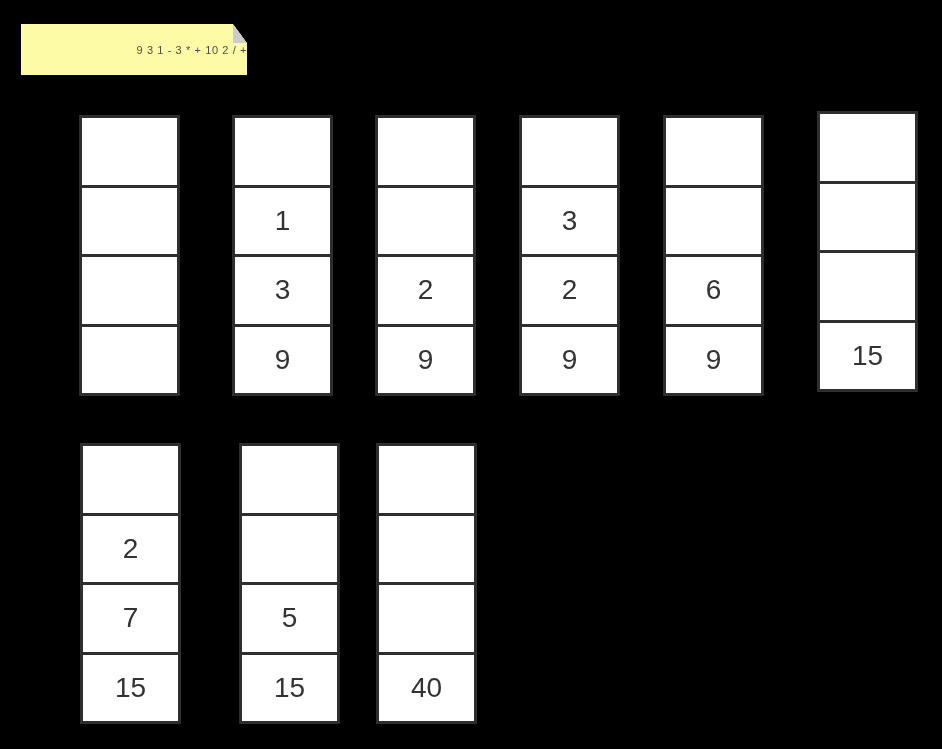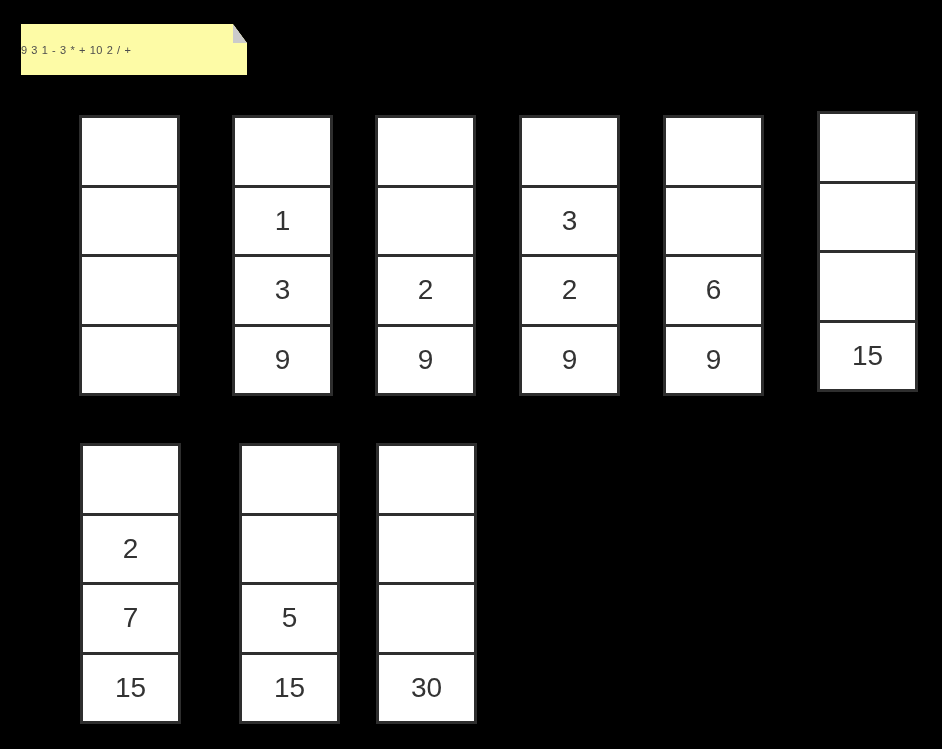--- a/index.html
+++ b/index.html
@@ -15,21 +15,21 @@
   .note {
     position: absolute;
     left: 21px;
     top: 24px;
     width: 226px;
     height: 51px;
     background: var(--note-bg, #fdfba6);
     clip-path: polygon(0 0, calc(100% - 14px) 0, 100% 19px, 100% 100%, 0 100%);
     display: flex;
     align-items: center;
-    justify-content: flex-start;
+    justify-content: flex-end;
   }
   .note-fold {
     position: absolute;
     top: 0;
     right: 0;
     width: 14px;
     height: 19px;
     background: linear-gradient(to bottom left, rgba(0,0,0,0) 49.5%, var(--fold-color, #cbcbcb) 50%);
   }
   .note-text {
@@ -189,16 +189,16 @@
       <div class="cell">
         <span></span>
       </div>
       <div class="cell">
         <span></span>
       </div>
       <div class="cell">
         <span></span>
       </div>
       <div class="cell">
-        <span>30</span>
+        <span>40</span>
       </div>
     </div>
   </div>
 
 </body></html>

